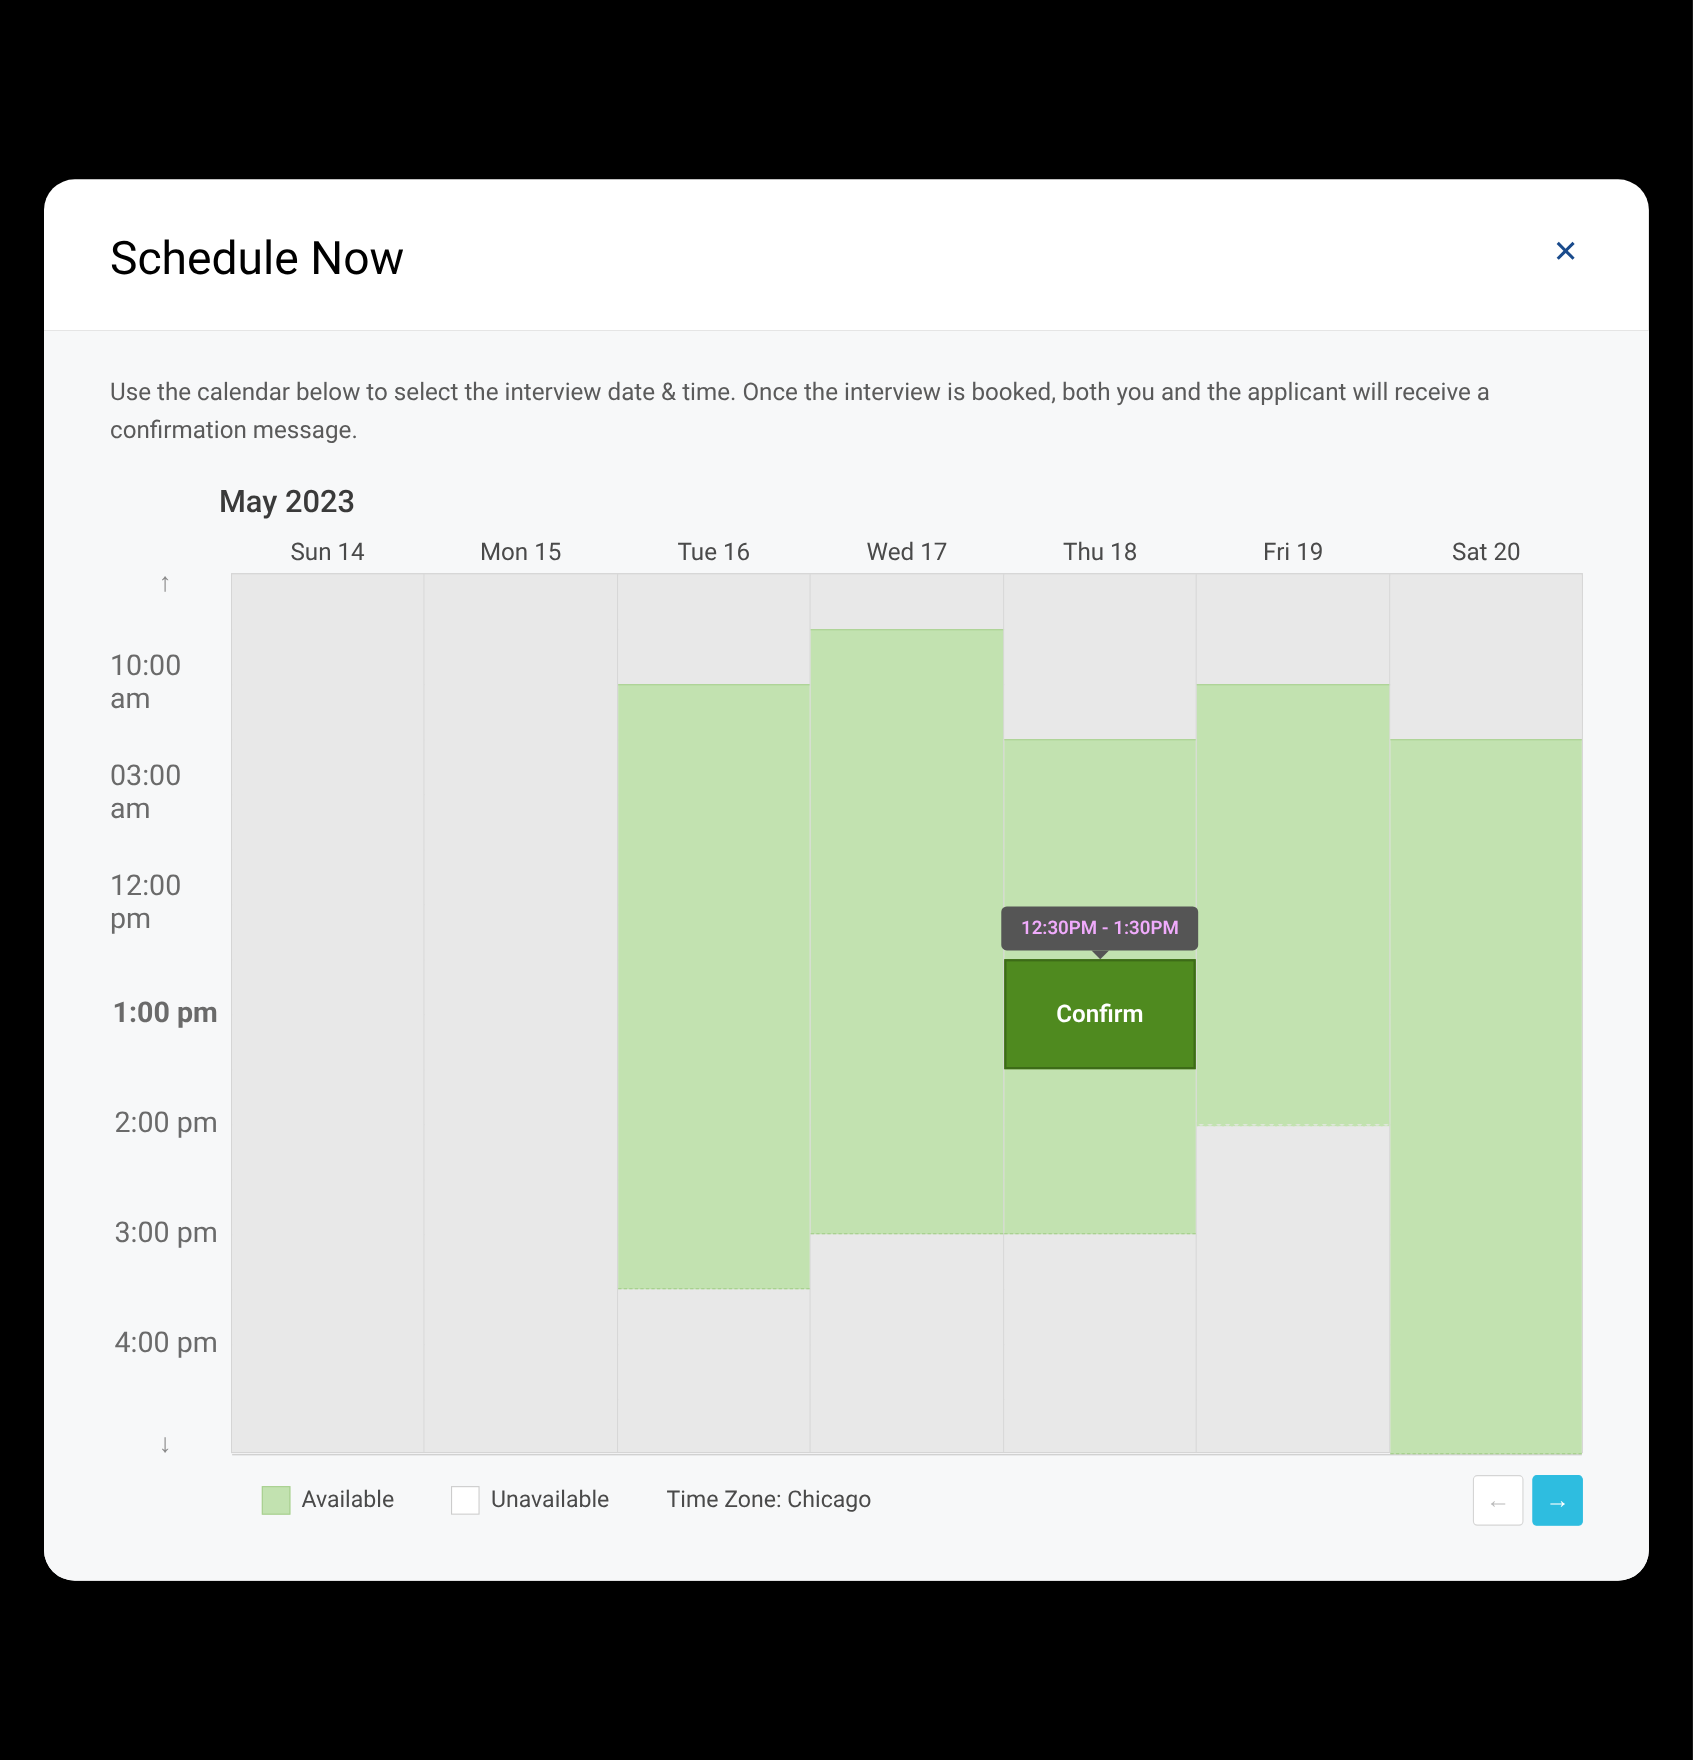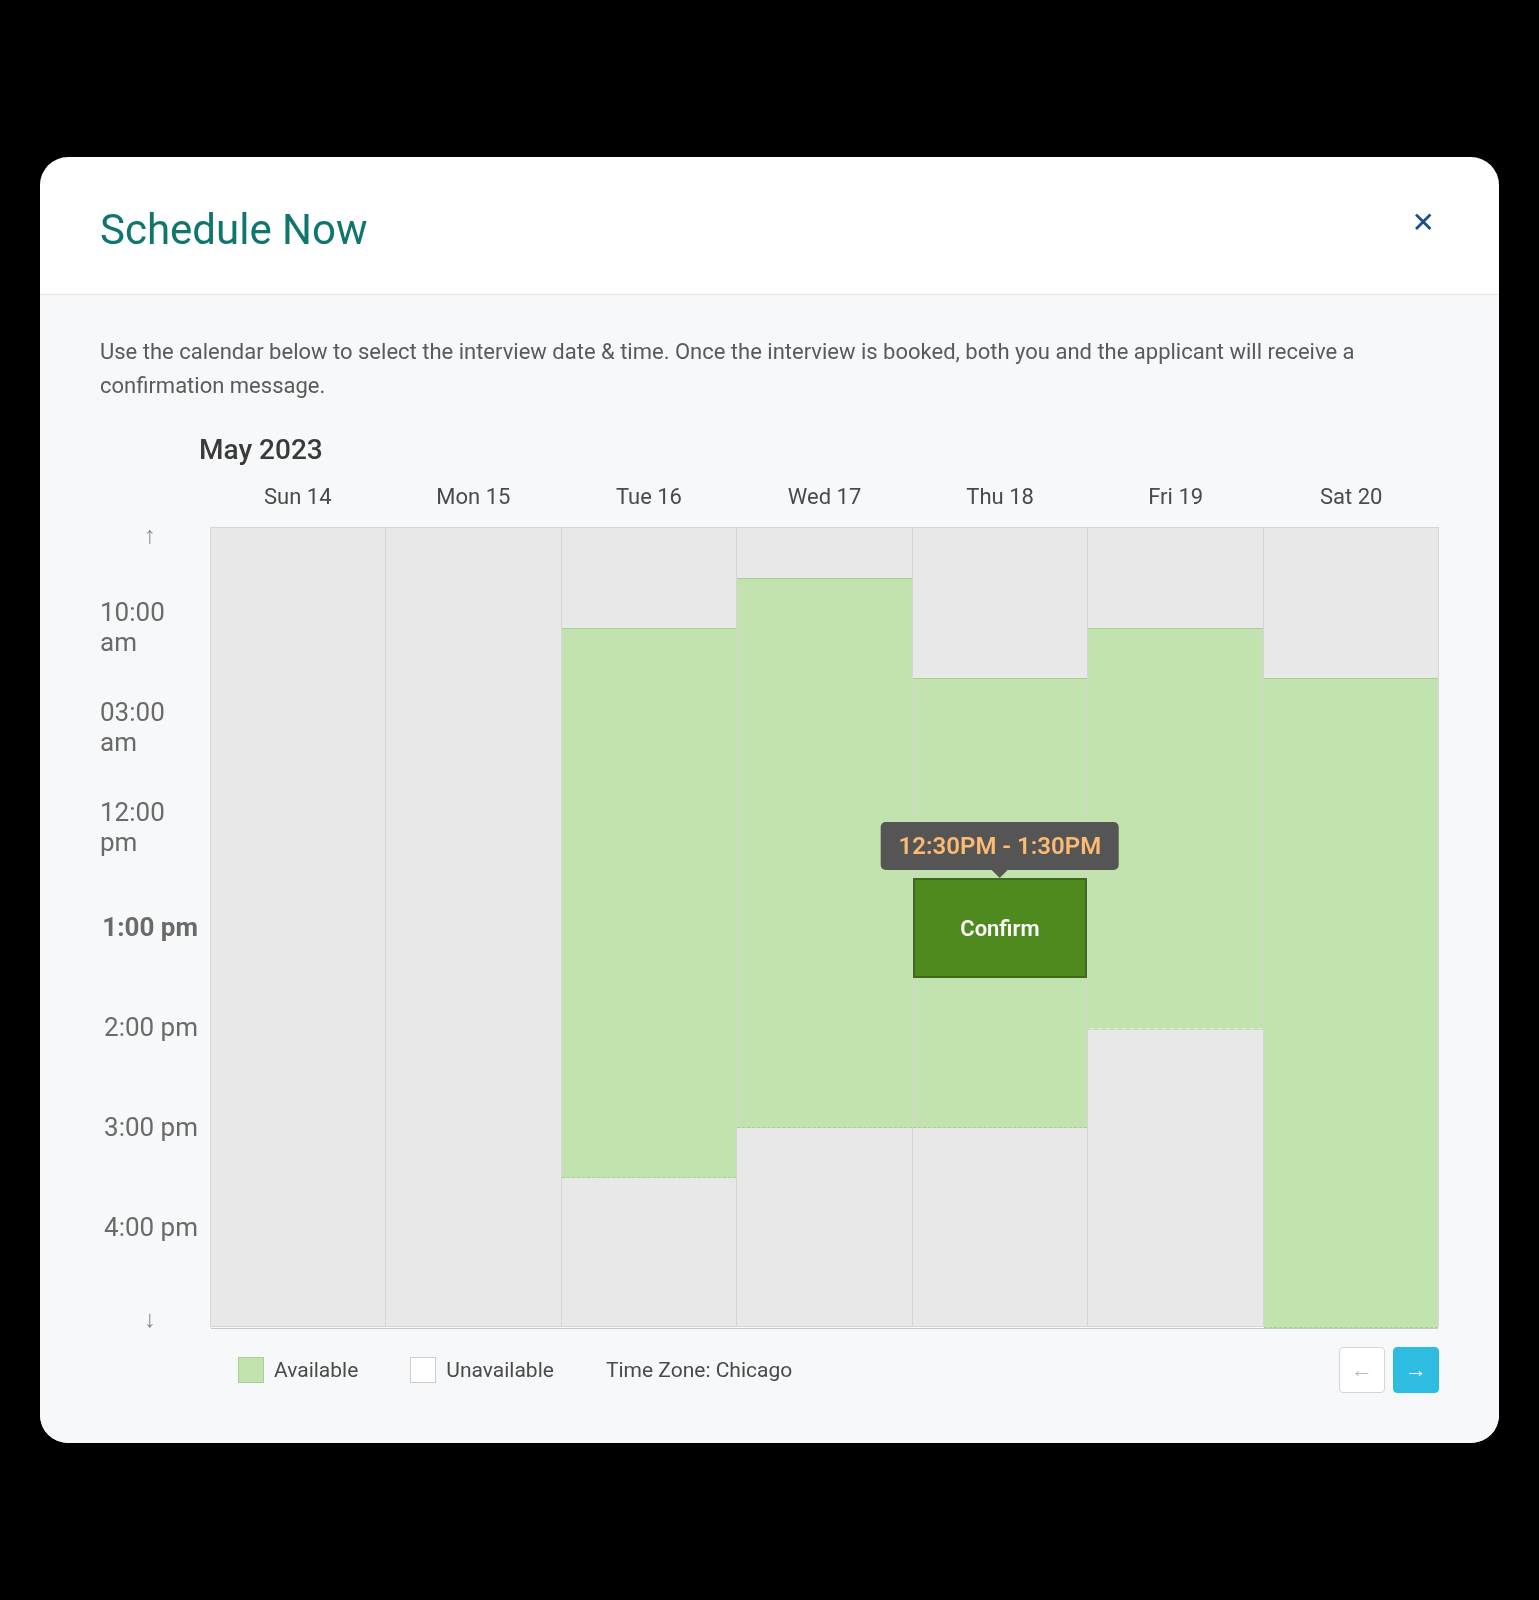--- a/index.html
+++ b/index.html
@@ -23,21 +23,21 @@
 .modal-header {
   display: flex;
   justify-content: space-between;
   align-items: flex-start;
   padding: 48px 60px 40px 60px;
   border-bottom: 1px solid #e5e5e5;
 }
 .modal-title {
   font-size: 42px;
   font-weight: 400;
-  color: #0f766e;
+  color: #000000;
 }
 .close-btn {
   color: #1a4b8c;
   font-size: 28px;
   cursor: pointer;
   line-height: 1;
   padding: 4px;
   font-weight: 300;
 }
 .modal-body {
@@ -69,21 +69,21 @@
 }
 .day-headers {
   display: flex;
   margin-left: 110px;
 }
 .day-header {
   flex: 1;
   text-align: center;
   font-size: 22px;
   color: #4a4a4a;
-  padding-bottom: 18px;
+  padding-bottom: 6px;
 }
 .grid-outer {
   display: flex;
   align-items: stretch;
 }
 .time-col {
   width: 110px;
   position: relative;
 }
 .time-label {
@@ -150,24 +150,24 @@
   justify-content: center;
   color: #fff;
   font-size: 22px;
   font-weight: 600;
   cursor: pointer;
   z-index: 5;
 }
 .tooltip {
   position: absolute;
   background: #555;
-  color: #fdba74;
+  color: #f0abfc;
   padding: 10px 18px;
   border-radius: 5px;
-  font-size: 24px;
+  font-size: 17px;
   white-space: nowrap;
   z-index: 10;
   left: 50%;
   transform: translateX(-50%);
   bottom: calc(100% + 10px);
 }
 .tooltip::after {
   content: '';
   position: absolute;
   top: 100%;

